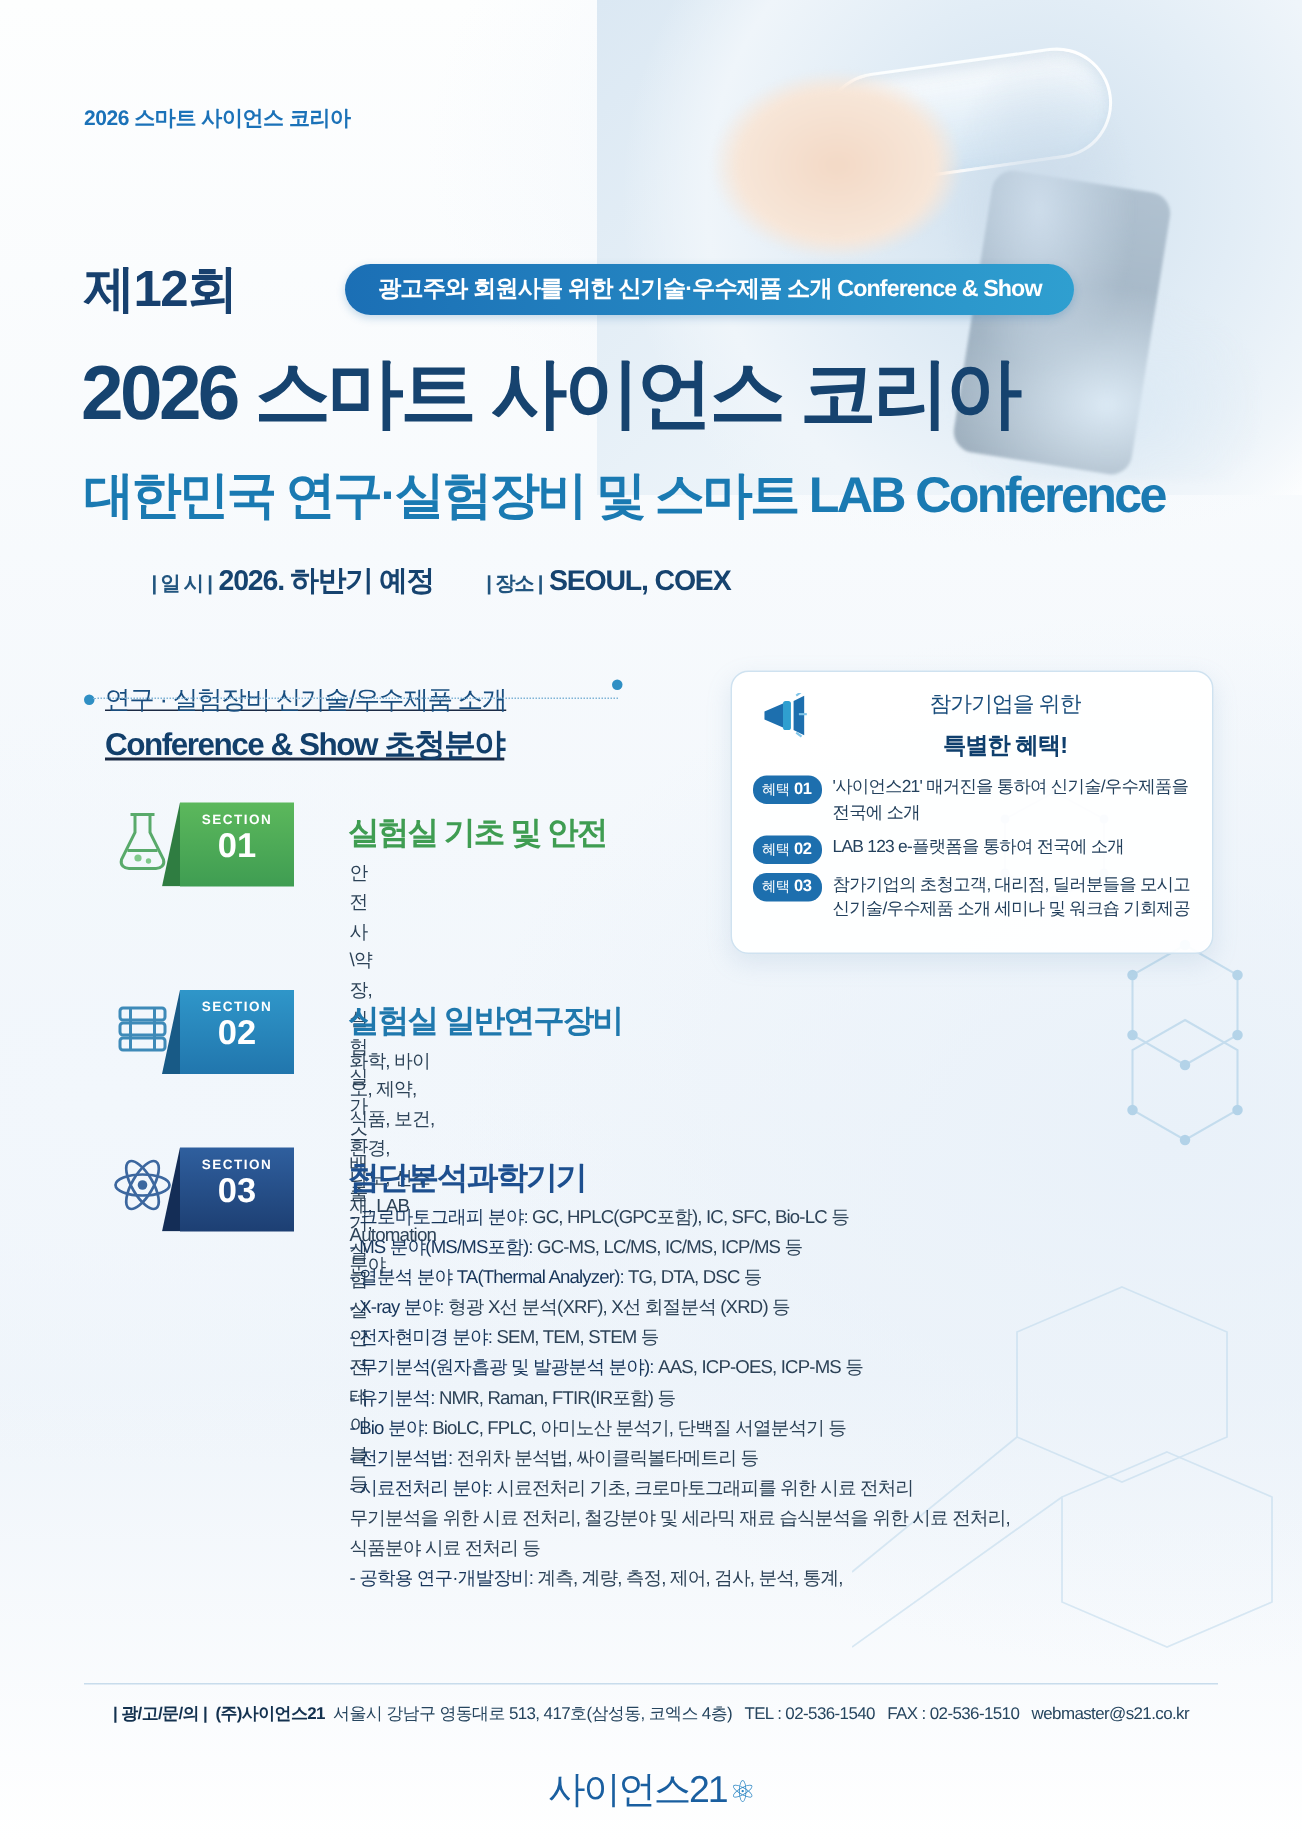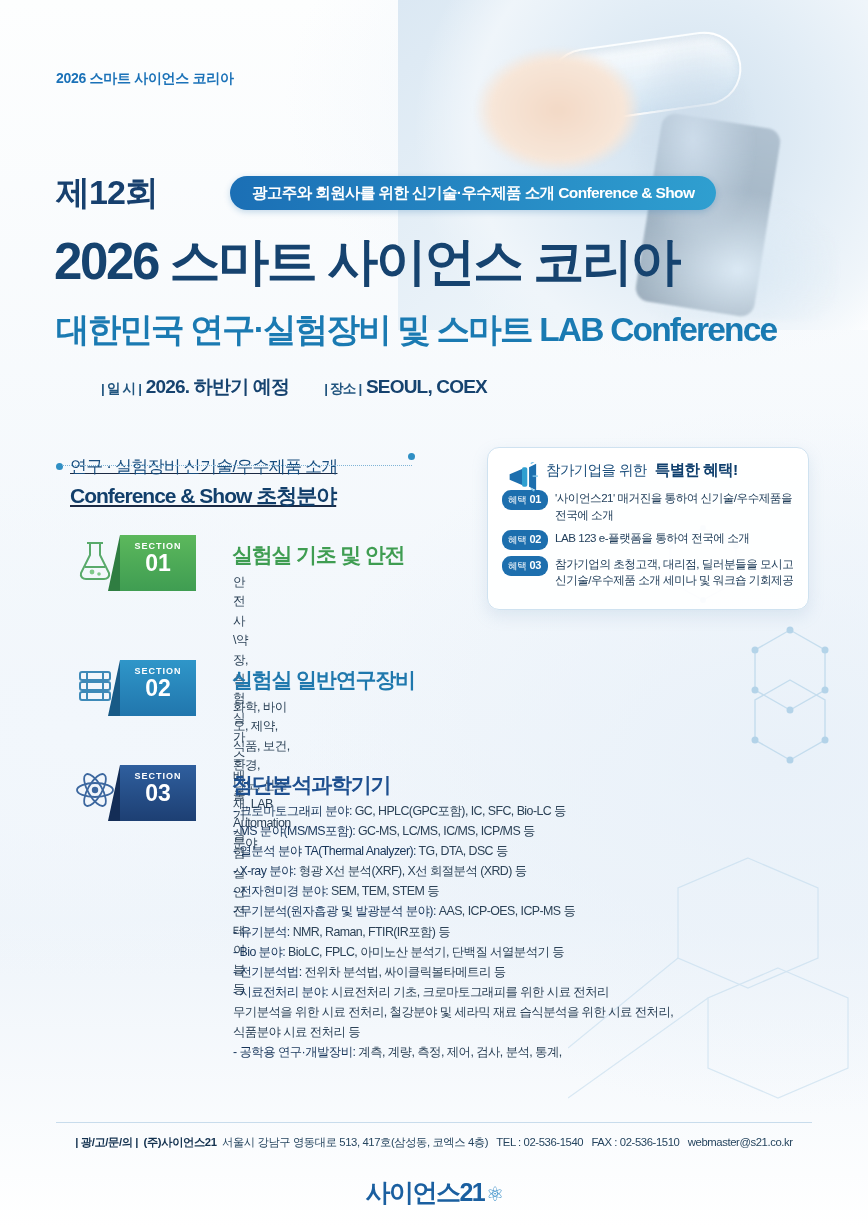--- a/index.html
+++ b/index.html
@@ -100,21 +100,21 @@
   
   .benefits{
     position:absolute;left:487px;top:447px;width:322px;min-height:150px;
     background:rgba(255,255,255,.92);
     border:1px solid #cfe2f0;border-radius:12px;
     box-shadow:0 6px 16px rgba(120,160,195,.18);
     padding:12px 14px 14px 14px;box-sizing:border-box;
   }
   .benefits .bhead{
     display:flex;align-items:center;gap:8px;margin-left:44px;margin-bottom:9px;
-    font-size:14.5px;color:#1b4e7c;letter-spacing:-0.6px;
+    font-size:14.5px;color:#1b4e7c;letter-spacing:-0.6px;flex-direction:column;
   }
   .benefits .bhead b{color:#0f3f6d;font-size:15.5px;}
   .megaphone{position:absolute;left:16px;top:14px;width:36px;height:30px;}
   .brow{display:flex;align-items:flex-start;gap:7px;margin:6px 0;}
   .bpill{
     flex:0 0 auto;display:inline-block;background:#1d6fae;color:#fff;border-radius:9px;
     font-size:9.5px;padding:3px 7px 3px 6px;letter-spacing:-0.3px;white-space:nowrap;
   }
   .bpill .num{font-size:11px;font-weight:bold;margin-left:3px;}
   .btext{font-size:11.6px;color:#23405c;line-height:1.45;letter-spacing:-0.5px;}
@@ -150,21 +150,21 @@
   .sicon{position:absolute;left:-48px;top:2px;width:46px;height:46px;opacity:.85;}
 
   
   .footline{
     position:absolute;left:0;right:0;top:1135px;text-align:center;
     font-size:11.3px;color:#26455f;letter-spacing:-0.4px;
   }
   .footline b{color:#13314f;}
   .brand{
     position:absolute;left:0;right:0;top:1176px;text-align:center;
-    font-size:25px;font-weight:bold;color:#1a5fa0;letter-spacing:-1.5px;
+    font-size:25px;font-weight:normal;color:#1a5fa0;letter-spacing:-1.5px;
   }
   .brand .atom{font-size:20px;color:#2b86c4;margin-left:2px;}
   .hr{position:absolute;left:56px;right:56px;top:1122px;border-top:1px solid #c8dcec;}
 </style>
 </head>
 <body>
 
 <div class="poster">
 
   <div class="photo">

